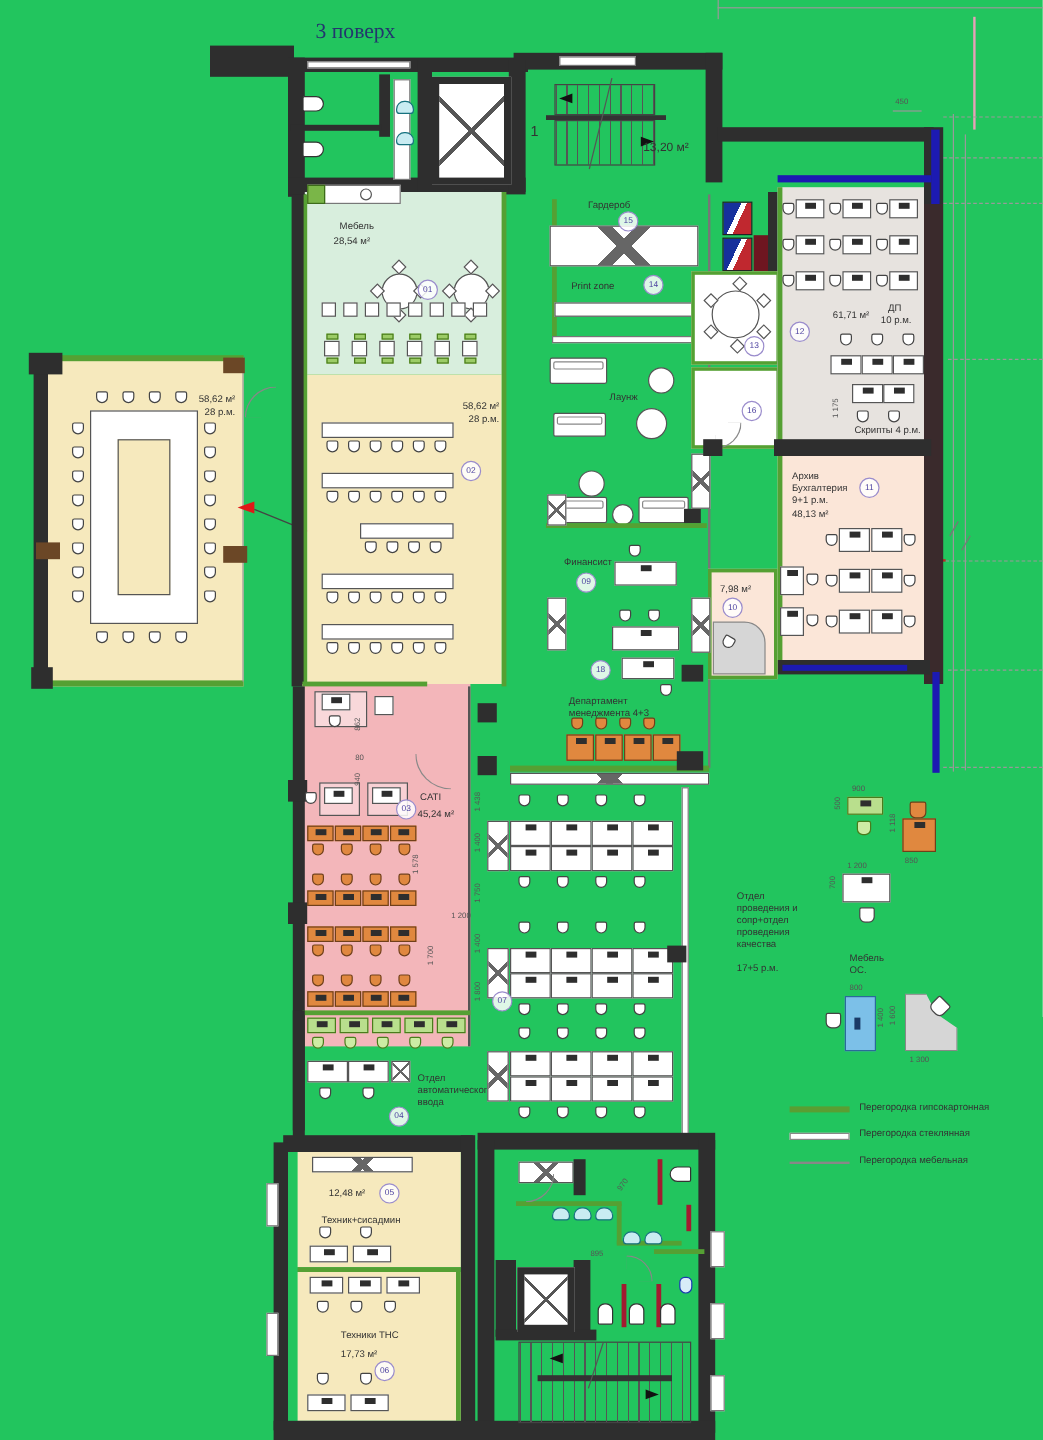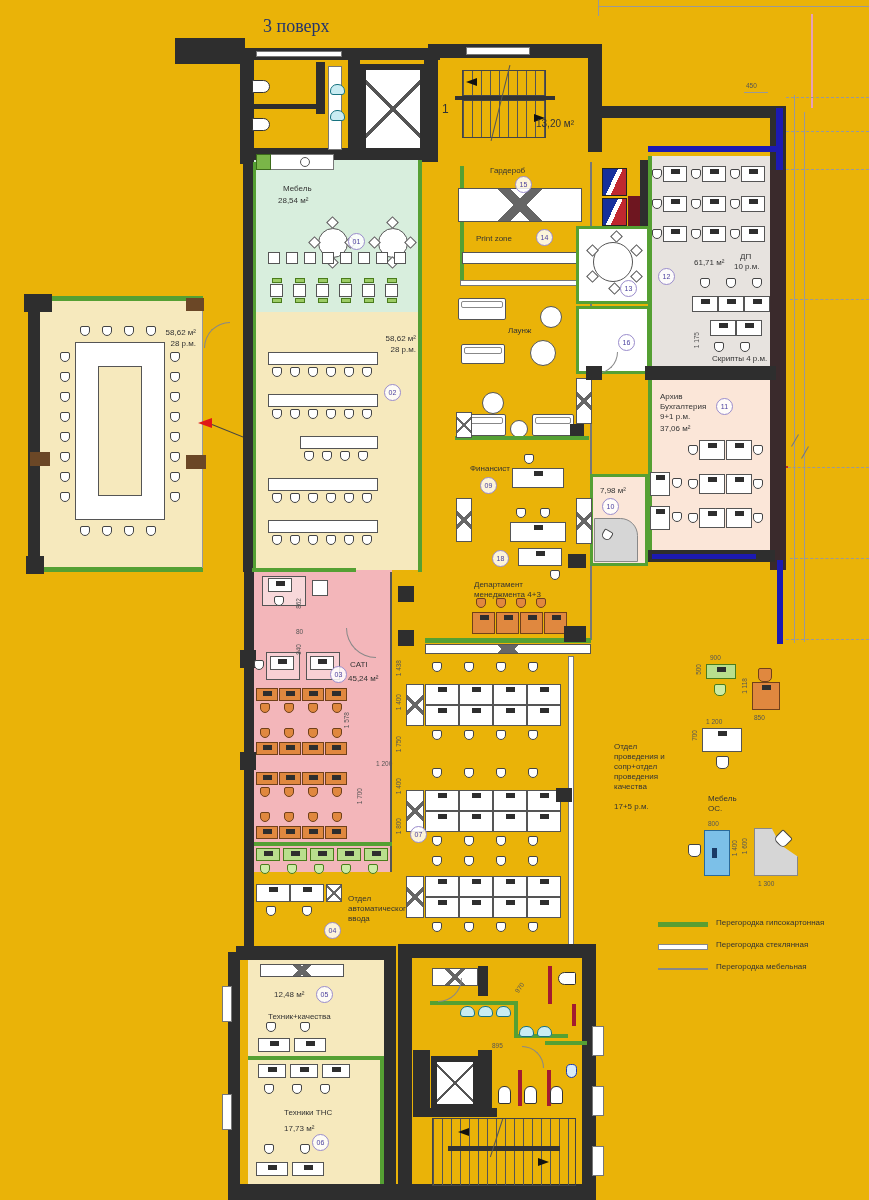--- a/index.html
+++ b/index.html
@@ -1,16 +1,16 @@
 <!DOCTYPE html>
 <html><head>
 <meta charset="utf-8">
 <style>
 body{margin:0;background:#fff}
-.plan{position:relative;width:869px;height:1200px;background:#eab308;font-family:"Liberation Sans",sans-serif;color:#333;overflow:hidden}
+.plan{position:relative;width:869px;height:1200px;background:#22c55e;font-family:"Liberation Sans",sans-serif;color:#333;overflow:hidden}
 .abs{position:absolute}
 .wall{position:absolute;background:#2e2e2e}
 .mwall{position:absolute;background:#3a2a2c}
 .gw{position:absolute;background:#55a033}
 .rw{position:absolute;background:#a31b30}
 .bw{position:absolute;background:#1c1ab2}
 .glassw{position:absolute;background:#fff;border:1px solid #777;box-sizing:border-box}
 .thin{position:absolute;background:#999}
 .room{position:absolute}
 .title{position:absolute;font-family:"Liberation Serif",serif;font-size:18px;color:#23356e}
@@ -370,21 +370,21 @@
 
   <div class="wall" style="left:236px;top:946px;width:158px;height:14px"></div>
   <div class="wall" style="left:228px;top:952px;width:12px;height:240px"></div>
   <div class="wall" style="left:384px;top:946px;width:12px;height:246px"></div>
   <div class="glassw" style="left:222px;top:986px;width:10px;height:36px"></div>
   <div class="glassw" style="left:222px;top:1094px;width:10px;height:36px"></div>
   <div class="room" style="left:248px;top:960px;width:136px;height:96px;background:#f6e9bd"></div>
   <div class="xbox" style="left:260px;top:964px;width:84px;height:13px"></div>
   <div class="lbl" style="left:274px;top:990px">12,48 м²</div>
   <div class="circ" style="left:316px;top:986px">05</div>
-  <div class="lbl" style="left:268px;top:1012px">Техник+качества</div>
+  <div class="lbl" style="left:268px;top:1012px">Техник+сисадмин</div>
   <div class="chair" style="position:absolute;left:266px;top:1022px"></div>
   <div class="chair" style="position:absolute;left:300px;top:1022px"></div>
   <div class="desk m" style="position:absolute;left:258px;top:1038px;width:32px"></div>
   <div class="desk m" style="position:absolute;left:294px;top:1038px;width:32px"></div>
   <div class="gw" style="left:248px;top:1056px;width:136px;height:4px"></div>
   <div class="room" style="left:248px;top:1060px;width:136px;height:124px;background:#f6e9bd"></div>
   <div class="gw" style="left:380px;top:1060px;width:4px;height:124px"></div>
   <div class="desk m" style="position:absolute;left:258px;top:1064px;width:28px"></div>
   <div class="desk m" style="position:absolute;left:290px;top:1064px;width:28px"></div>
   <div class="desk m" style="position:absolute;left:322px;top:1064px;width:28px"></div>
@@ -510,21 +510,21 @@
     </div>
   <div class="lbl" style="left:712px;top:354px">Скрипты 4 р.м.</div>
   <div class="dimv" style="left:694px;top:332px">1 175</div>
   <div class="wall" style="left:645px;top:366px;width:131px;height:14px"></div>
 
   <div class="room" style="left:648px;top:380px;width:122px;height:176px;background:#fbe6d8"></div>
   <div class="gw" style="left:648px;top:380px;width:4px;height:176px"></div>
   <div class="lbl" style="left:660px;top:392px">Архив
 Бухгалтерия
 9+1 р.м.</div>
-  <div class="lbl" style="left:660px;top:424px">37,06 м²</div>
+  <div class="lbl" style="left:660px;top:424px">48,13 м²</div>
   <div class="circ" style="left:716px;top:398px">11</div>
   <div class="row g1" style="left:688px;top:440px">
       <div class="du" style="flex-direction:row;gap:1px">
         <div class="chair"></div>
         <div class="desk m" style="width:26px;height:20px"></div>
         <div class="desk m" style="width:26px;height:20px"></div>
         <div class="chair"></div>
       </div>
     </div>
   <div class="row g1" style="left:688px;top:474px">

